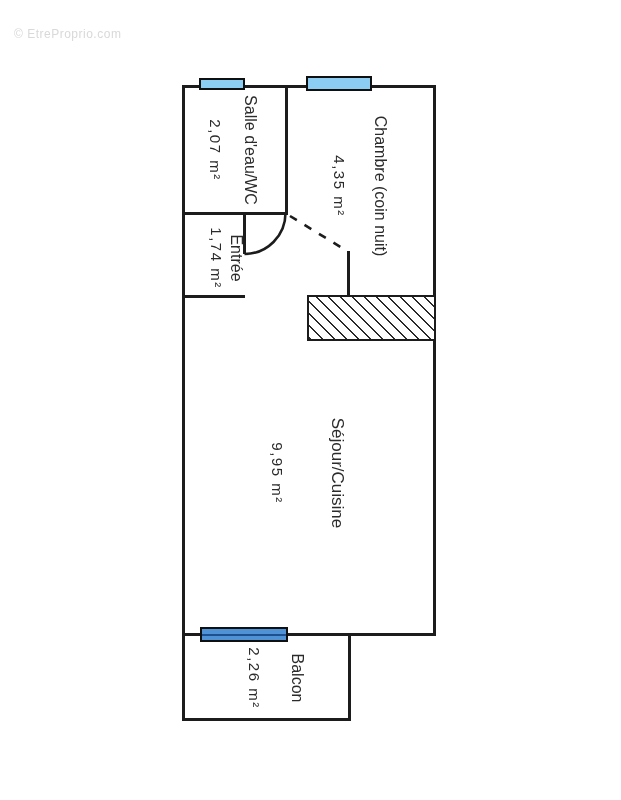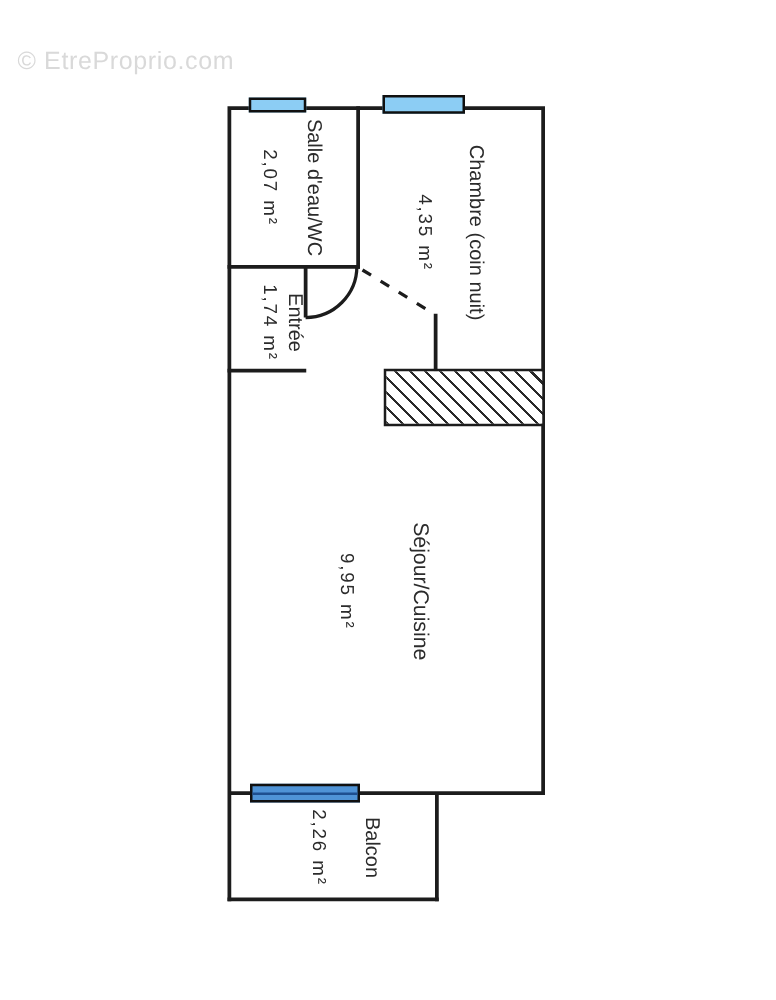--- a/index.html
+++ b/index.html
@@ -7,22 +7,22 @@
     position: relative;
     width: 621px;
     height: 800px;
     background: var(--bg, #ffffff);
     font-family: "Liberation Sans", sans-serif;
     overflow: hidden;
   }
   .watermark {
     position: absolute;
     left: 14px;
-    top: 38px;
-    font-size: 20px;
+    top: 27px;
+    font-size: 12px;
     letter-spacing: 0.5px;
     color: var(--watermark, #d9d9d9);
     user-select: none;
   }
   
   .wall { position: absolute; background: var(--wall, #1c1c1c); }
   .main-outline {
     position: absolute;
     left: 182px; top: 85px;
     width: 254px; height: 551px;

